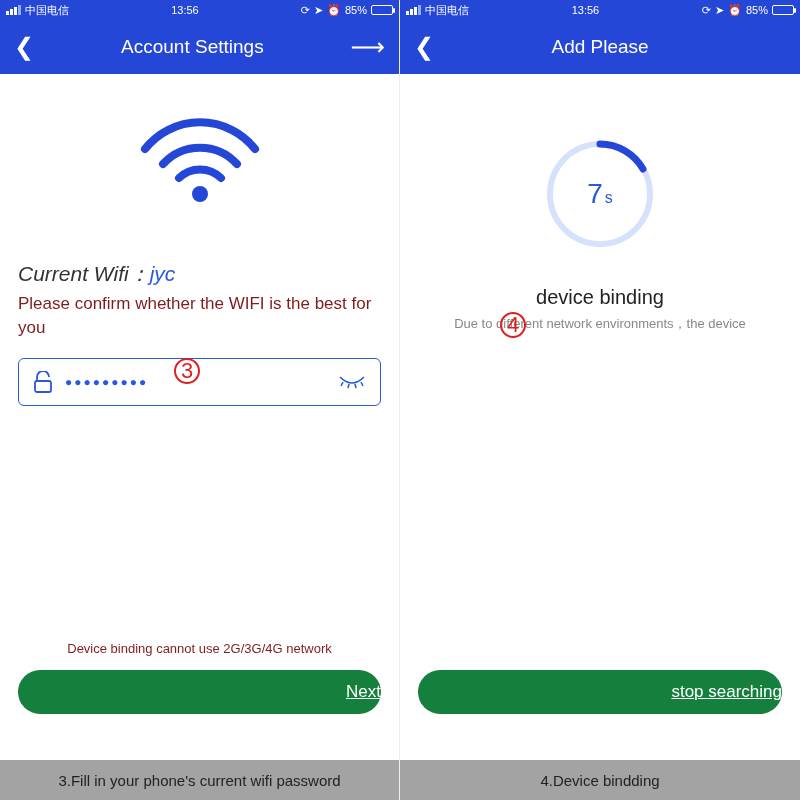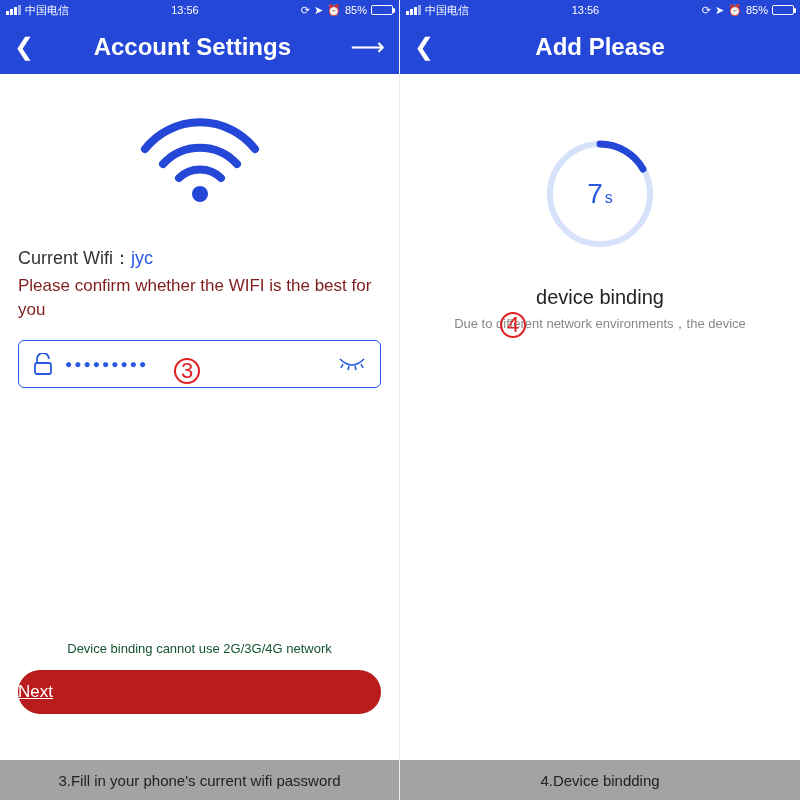--- a/index.html
+++ b/index.html
@@ -4,32 +4,32 @@
   <style>
     * { box-sizing: border-box; margin: 0; padding: 0; }
     body { font-family: -apple-system, Helvetica, Arial, sans-serif; background: #fff; width: 800px; height: 800px; }
     .container { display: flex; width: 800px; height: 711px; }
     .screen { width: 400px; height: 800px; position: relative; display: flex; flex-direction: column; border-right: 1px solid #eee; }
     .screen:last-child { border-right: none; }
     .status-bar { height: 20px; background: #2447d8; color: #fff; display: flex; align-items: center; justify-content: space-between; padding: 0 6px; font-size: 11px; }
     .status-left { display: flex; align-items: center; gap: 4px; }
     .status-right { display: flex; align-items: center; gap: 4px; }
     .header { height: 54px; background: #2447d8; color: #fff; display: flex; align-items: center; justify-content: space-between; padding: 0 14px; }
-    .header-title { font-size: 24px; font-weight: 700; }
+    .header-title { font-size: 19px; font-weight: 400; }
     .back-arrow, .fwd-arrow { font-size: 24px; font-weight: 300; }
     .content { flex: 1; position: relative; padding: 0 18px; }
     .wifi-icon-wrap { text-align: center; margin-top: 30px; }
-    .wifi-label { margin-top: 38px; font-size: 18px; color: #333; }
+    .wifi-label { margin-top: 52px; font-size: 21px; color: #333; font-style: italic; }
     .wifi-name { color: #2859e0; }
     .wifi-advice { font-size: 17px; color: #7f1d1d; margin-top: 4px; line-height: 1.4; }
     .pw-field { margin-top: 18px; border: 1.5px solid #2859e0; border-radius: 6px; height: 48px; display: flex; align-items: center; padding: 0 14px; justify-content: space-between; }
     .pw-dots { color: #2859e0; letter-spacing: 2px; font-size: 12px; }
     .pw-left { display: flex; align-items: center; gap: 12px; }
-    .note { position: absolute; bottom: 104px; left: 0; right: 0; text-align: center; font-size: 13px; color: #14532d; }
-    .primary-btn { position: absolute; bottom: 46px; left: 18px; right: 18px; height: 44px; background: #b91c1c; color: #fff; border-radius: 22px; display: flex; align-items: center; justify-content: flex-start; font-size: 17px; text-decoration: underline; }
+    .note { position: absolute; bottom: 104px; left: 0; right: 0; text-align: center; font-size: 13px; color: #7f1d1d; }
+    .primary-btn { position: absolute; bottom: 46px; left: 18px; right: 18px; height: 44px; background: #15803d; color: #fff; border-radius: 22px; display: flex; align-items: center; justify-content: flex-end; font-size: 17px; text-decoration: underline; }
     .caption-row { height: 40px; display: flex; align-items: center; justify-content: center; font-size: 15px; color: #222; background: #a3a3a3; }
     .step-badge { position: absolute; color: #e02020; font-size: 22px; border: 2px solid #e02020; width: 26px; height: 26px; border-radius: 50%; display: flex; align-items: center; justify-content: center; font-weight: 400; }
     .badge3 { top: 284px; left: 174px; }
     .badge4 { top: 238px; left: 100px; }
     .countdown-wrap { width: 120px; height: 120px; margin: 60px auto 0; position: relative; }
     .countdown-text { position: absolute; top: 50%; left: 50%; transform: translate(-50%, -50%); color: #2859e0; font-size: 28px; display: flex; align-items: baseline; }
     .countdown-unit { font-size: 16px; margin-left: 2px; }
     .bind-title { text-align: center; font-size: 20px; color: #222; margin-top: 32px; }
     .bind-sub { text-align: center; font-size: 13px; color: #888; margin-top: 6px; padding: 0 10px; }
     .signal-bars { display: inline-flex; align-items: flex-end; gap: 1px; }
@@ -140,19 +140,22 @@
           <path d="M 60 10 A 50 50 0 0 1 103 35" stroke="#2447d8" stroke-width="7" fill="none" stroke-linecap="round"></path>
         </svg>
         <div class="countdown-text">
           <span>7</span>
             <span class="countdown-unit">s</span>
         </div>
       </div>
       <span class="step-badge badge4">4</span>
       <div class="bind-title">device binding</div>
       <div class="bind-sub">Due to different network environments，the device</div>
+      <div class="primary-btn">
+        <span>stop searching</span>
+      </div>
     </div>
     <div class="caption-row">
       <span>4.Device bindding</span>
     </div>
   </div>
 
 </div>
 
 </body></html>

